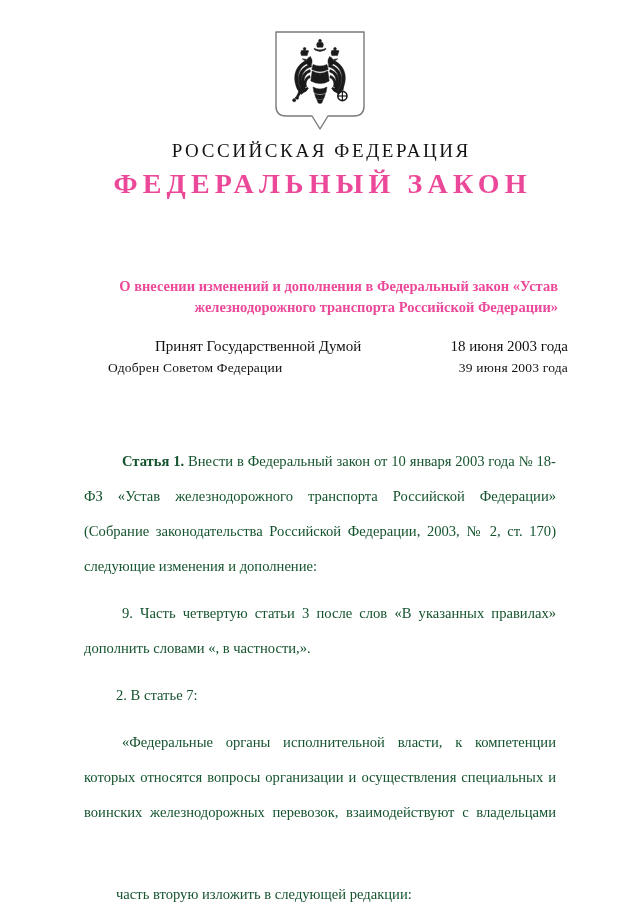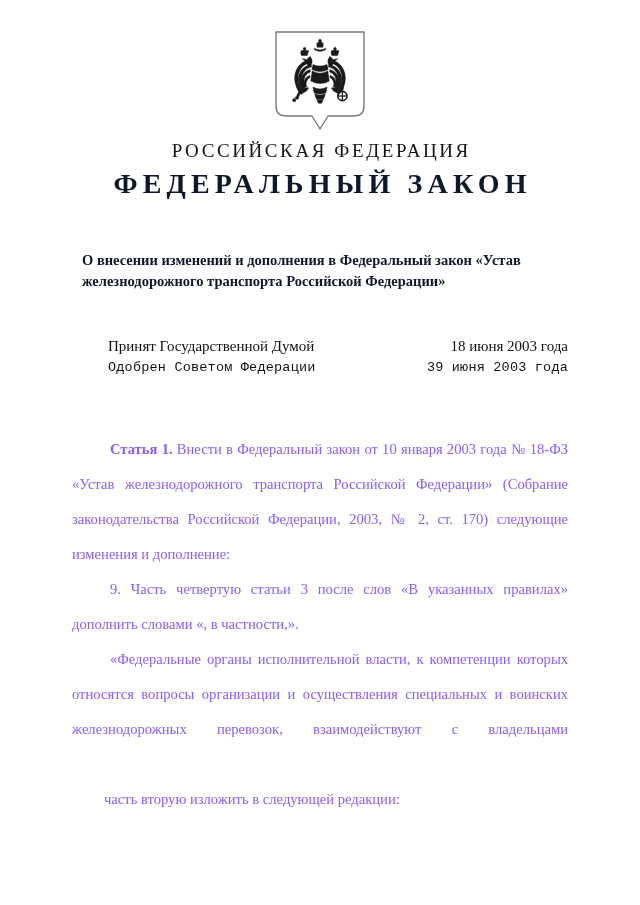--- a/index.html
+++ b/index.html
@@ -56,77 +56,78 @@
     color: #141414;
     white-space: nowrap;
   }
   .law-line {
     margin-top: 6px;
     font-size: 28px;
     line-height: 32px;
     font-weight: bold;
     letter-spacing: 5.2px;
     text-indent: 5.2px;
-    color: #0f172a;
+    color: #ec4899;
     white-space: nowrap;
   }
 
   
   .subtitle {
     position: absolute;
-    top: 250px;
+    top: 276px;
     left: 82px;
     width: 476px;
-    text-align: left;
+    text-align: right;
     font-size: 14.5px;
     line-height: 21px;
     font-weight: bold;
-    color: #0f172a;
+    color: #ec4899;
   }
 
   
   .adoption {
     position: absolute;
     top: 336px;
     left: 108px;
     width: 460px;
   }
   .adoption-row {
     display: flex;
     justify-content: space-between;
     align-items: baseline;
     white-space: nowrap;
   }
   .adoption-row.r1 {
     font-size: 15px;
     line-height: 21px;
+    margin-left: 47px;
   }
   .adoption-row.r2 {
     font-size: 13.5px;
     line-height: 21px;
-    font-family: Liberation Mono, monospace;
+    font-family: Liberation Serif, serif;
     letter-spacing: 0.2px;
   }
   .adoption-row .who { text-align: left; }
   .adoption-row .when { text-align: left; }
 
   
   .body-text {
     position: absolute;
     top: 432px;
     left: 72px;
     width: 496px;
   }
   .para {
     font-size: 14.6px;
     line-height: 35px;
     text-align: justify;
     text-justify: inter-word;
-    margin: 0;
-    color: #8b5cf6;
+    margin: 12px;
+    color: #14532d;
   }
   .para.indent {
     text-indent: 38px;
   }
   .para.indent-sm {
     text-indent: 32px;
   }
   .para b {
     font-weight: bold;
   }
@@ -217,20 +218,21 @@
       <span class="when">39 июня 2003 года</span>
     </div>
   </div>
 
   <div class="body-text">
 
     <p class="para indent"><b>Статья 1.</b><span> Внести в Федеральный закон от 10 января 2003 года № 18-ФЗ «Устав железнодорожного транспорта Российской Федерации» (Собрание законодательства Российской Федерации, 2003, № 2, ст. 170) следующие изменения и дополнение:</span></p>
 
     <p class="para indent">9. Часть четвертую статьи 3 после слов «В указанных правилах» дополнить словами «, в частности,».</p>
 
+    <p class="para indent-sm">2. В статье 7:</p>
 
     <p class="para indent cont">«Федеральные органы исполнительной власти, к компетенции которых относятся вопросы организации и осуществления специальных и воинских железнодорожных перевозок, взаимодействуют с владельцами</p>
 
     <p class="para indent-sm">часть вторую изложить в следующей редакции:</p>
 
   </div>
 
 </div>
 
 </body></html>

